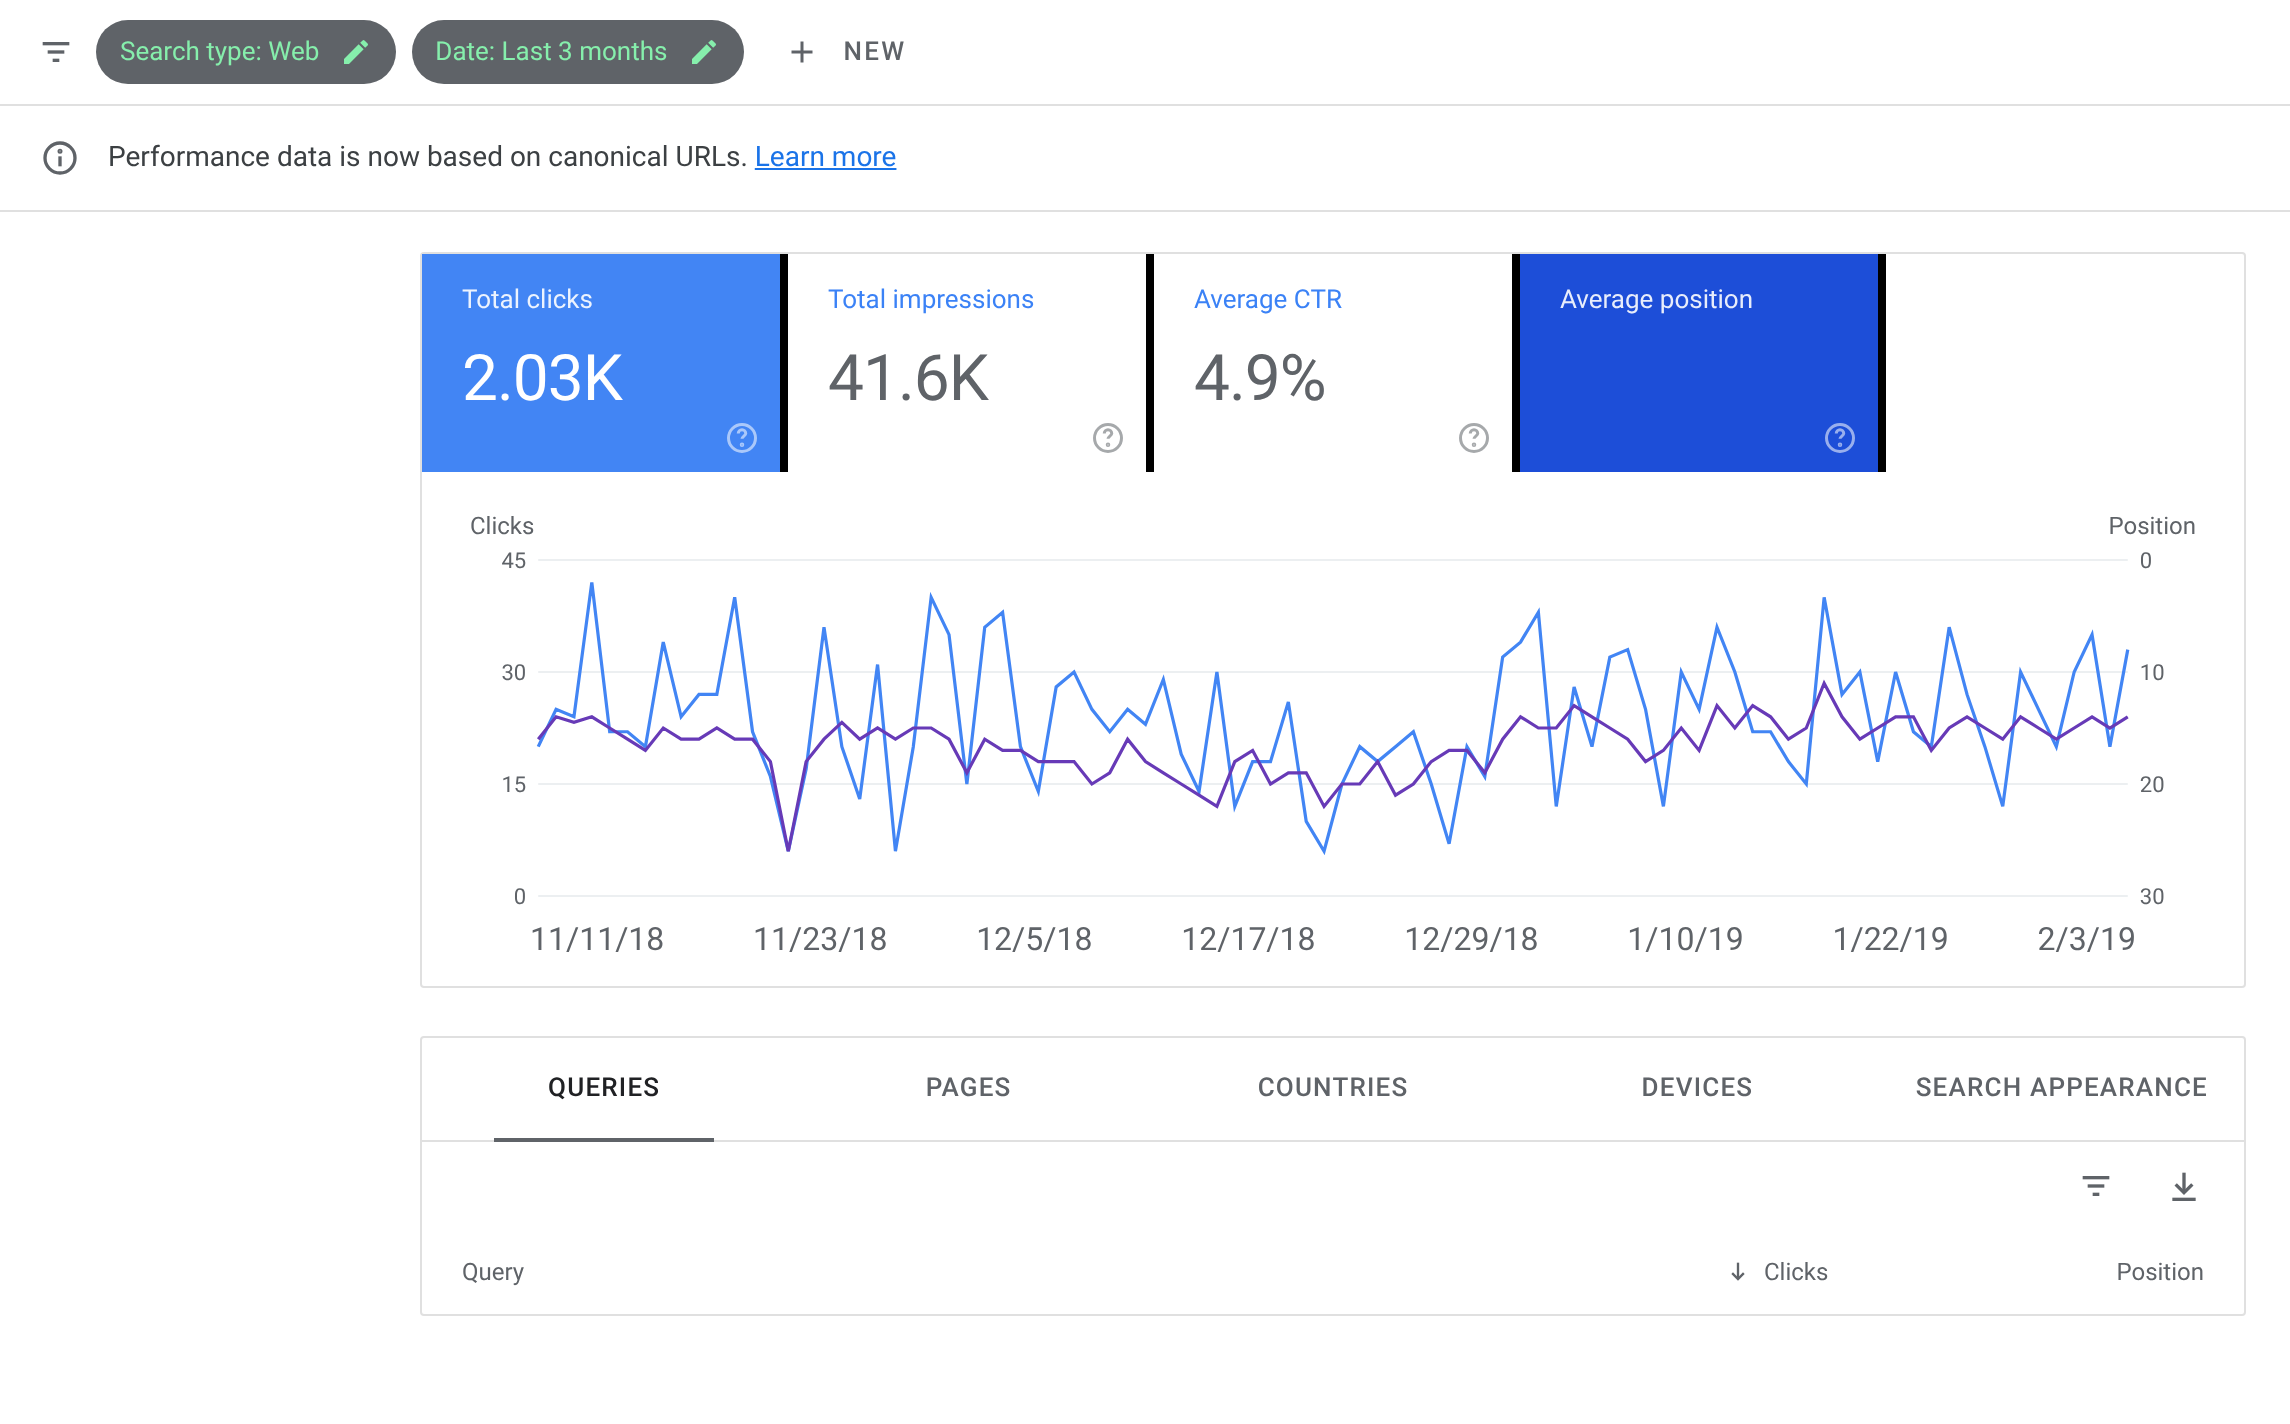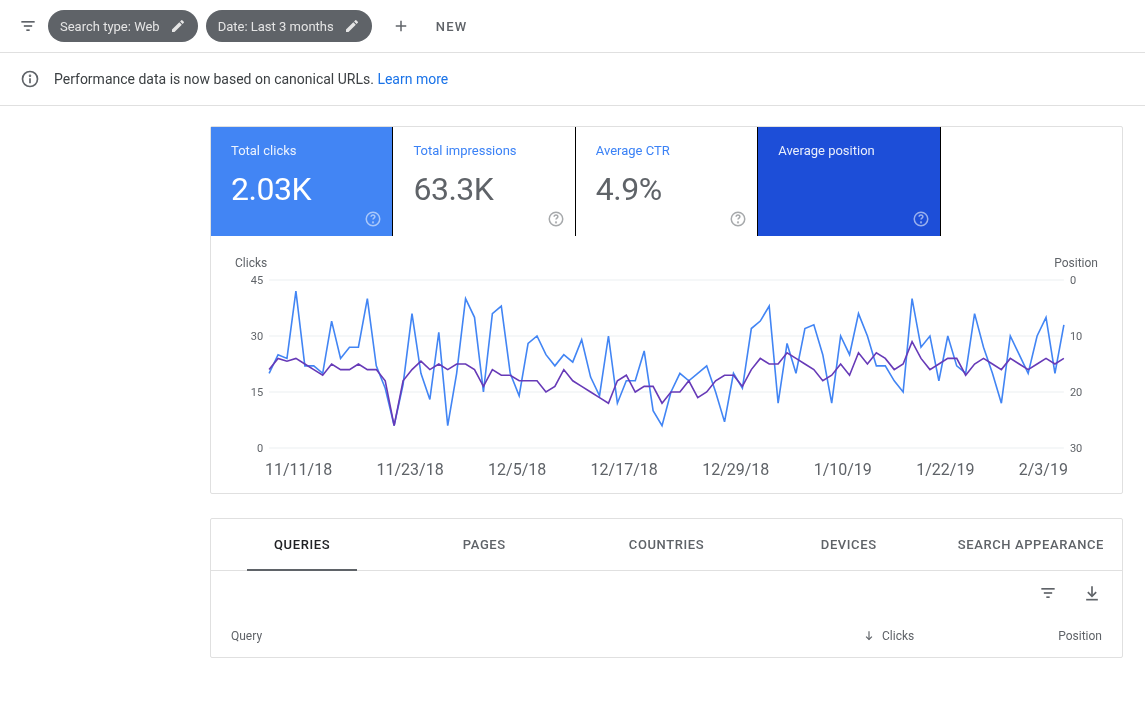--- a/index.html
+++ b/index.html
@@ -1,27 +1,27 @@
 <!DOCTYPE html>
 <html><head>
 <meta charset="utf-8">
 <style>
 * { box-sizing: border-box; margin: 0; padding: 0; }
 body { font-family: Roboto, "Helvetica Neue", Arial, sans-serif; background: #fff; color: #5f6368; font-size: 13px; }
 .filter-bar { display: flex; align-items: center; gap: 8px; padding: 10px 16px; border-bottom: 1px solid #e0e0e0; }
 .filter-icon { width: 24px; height: 24px; display: flex; align-items: center; justify-content: center; color: #5f6368; }
-.chip { display: flex; align-items: center; gap: 10px; background: #5f6368; color: #e5e5e5; border-radius: 16px; padding: 0 12px; height: 32px; font-size: 13px; }
+.chip { display: flex; align-items: center; gap: 10px; background: #5f6368; color: #86efac; border-radius: 16px; padding: 0 12px; height: 32px; font-size: 13px; }
 .chip svg { width: 16px; height: 16px; }
-.new-btn { display: flex; align-items: center; gap: 26px; color: #5f6368; font-size: 13px; letter-spacing: 1.2px; font-weight: 500; padding: 0 12px; cursor: pointer; }
+.new-btn { display: flex; align-items: center; gap: 12px; color: #5f6368; font-size: 13px; letter-spacing: 1.2px; font-weight: 500; padding: 0 12px; cursor: pointer; }
 .info-bar { display: flex; align-items: center; gap: 14px; padding: 16px 20px; border-bottom: 1px solid #e0e0e0; color: #3c4043; font-size: 14px; }
-.info-bar a { color: #1a73e8; cursor: pointer; margin-top: 16px; }
+.info-bar a { color: #1a73e8; text-decoration: underline; cursor: pointer; margin-top: 16px; }
 .content { padding-left: 210px; padding-right: 22px; padding-top: 20px; }
 .card { background: #fff; border: 1px solid #e0e0e0; border-radius: 2px; margin-bottom: 24px; }
 .metrics-row { display: flex; }
-.metric { flex: 1; position: relative; padding: 16px 20px 28px 20px; border-right: 1px solid #000000; }
+.metric { flex: 1; position: relative; padding: 16px 20px 28px 20px; border-right: 4px solid #000000; }
 .metric:last-child { border-right: none; }
 .metric.blue { background: #4285f4; color: #fff; }
 .metric.purple { background: #1d4ed8; color: #fff; }
 .metric-label { font-size: 13px; margin-bottom: 12px; }
 .metric-value { font-size: 32px; font-weight: 400; letter-spacing: -0.5px; }
 .metric .white-lbl { color: rgba(255,255,255,0.9); }
 .metric.inactive .metric-label { color: #3b82f6; }
 .metric.inactive .metric-value { color: #5f6368; }
 .help-circle { position: absolute; bottom: 8px; right: 10px; width: 18px; height: 18px; opacity: 0.55; }
 .chart-area { padding: 20px 24px 14px 24px; }
@@ -92,21 +92,21 @@
         <div class="metric-label white-lbl">Total clicks</div>
         <div class="metric-value">2.03K</div>
         <span class="help-circle"><svg viewBox="0 0 24 24" fill="none" stroke="#fff" stroke-width="2">
               <circle cx="12" cy="12" r="9"></circle>
               <path d="M9.5 9a2.5 2.5 0 115 0c0 1.5-2.5 2-2.5 3.5"></path>
               <circle cx="12" cy="16.5" r="0.5" fill="#fff"></circle>
             </svg></span>
       </div>
       <div class="metric inactive">
         <div class="metric-label">Total impressions</div>
-        <div class="metric-value">63.3K</div>
+        <div class="metric-value">41.6K</div>
         <span class="help-circle"><svg viewBox="0 0 24 24" fill="none" stroke="#5f6368" stroke-width="2">
               <circle cx="12" cy="12" r="9"></circle>
               <path d="M9.5 9a2.5 2.5 0 115 0c0 1.5-2.5 2-2.5 3.5"></path>
               <circle cx="12" cy="16.5" r="0.5" fill="#5f6368"></circle>
             </svg></span>
       </div>
       <div class="metric inactive">
         <div class="metric-label">Average CTR</div>
         <div class="metric-value">4.9%</div>
         <span class="help-circle"><svg viewBox="0 0 24 24" fill="none" stroke="#5f6368" stroke-width="2">

